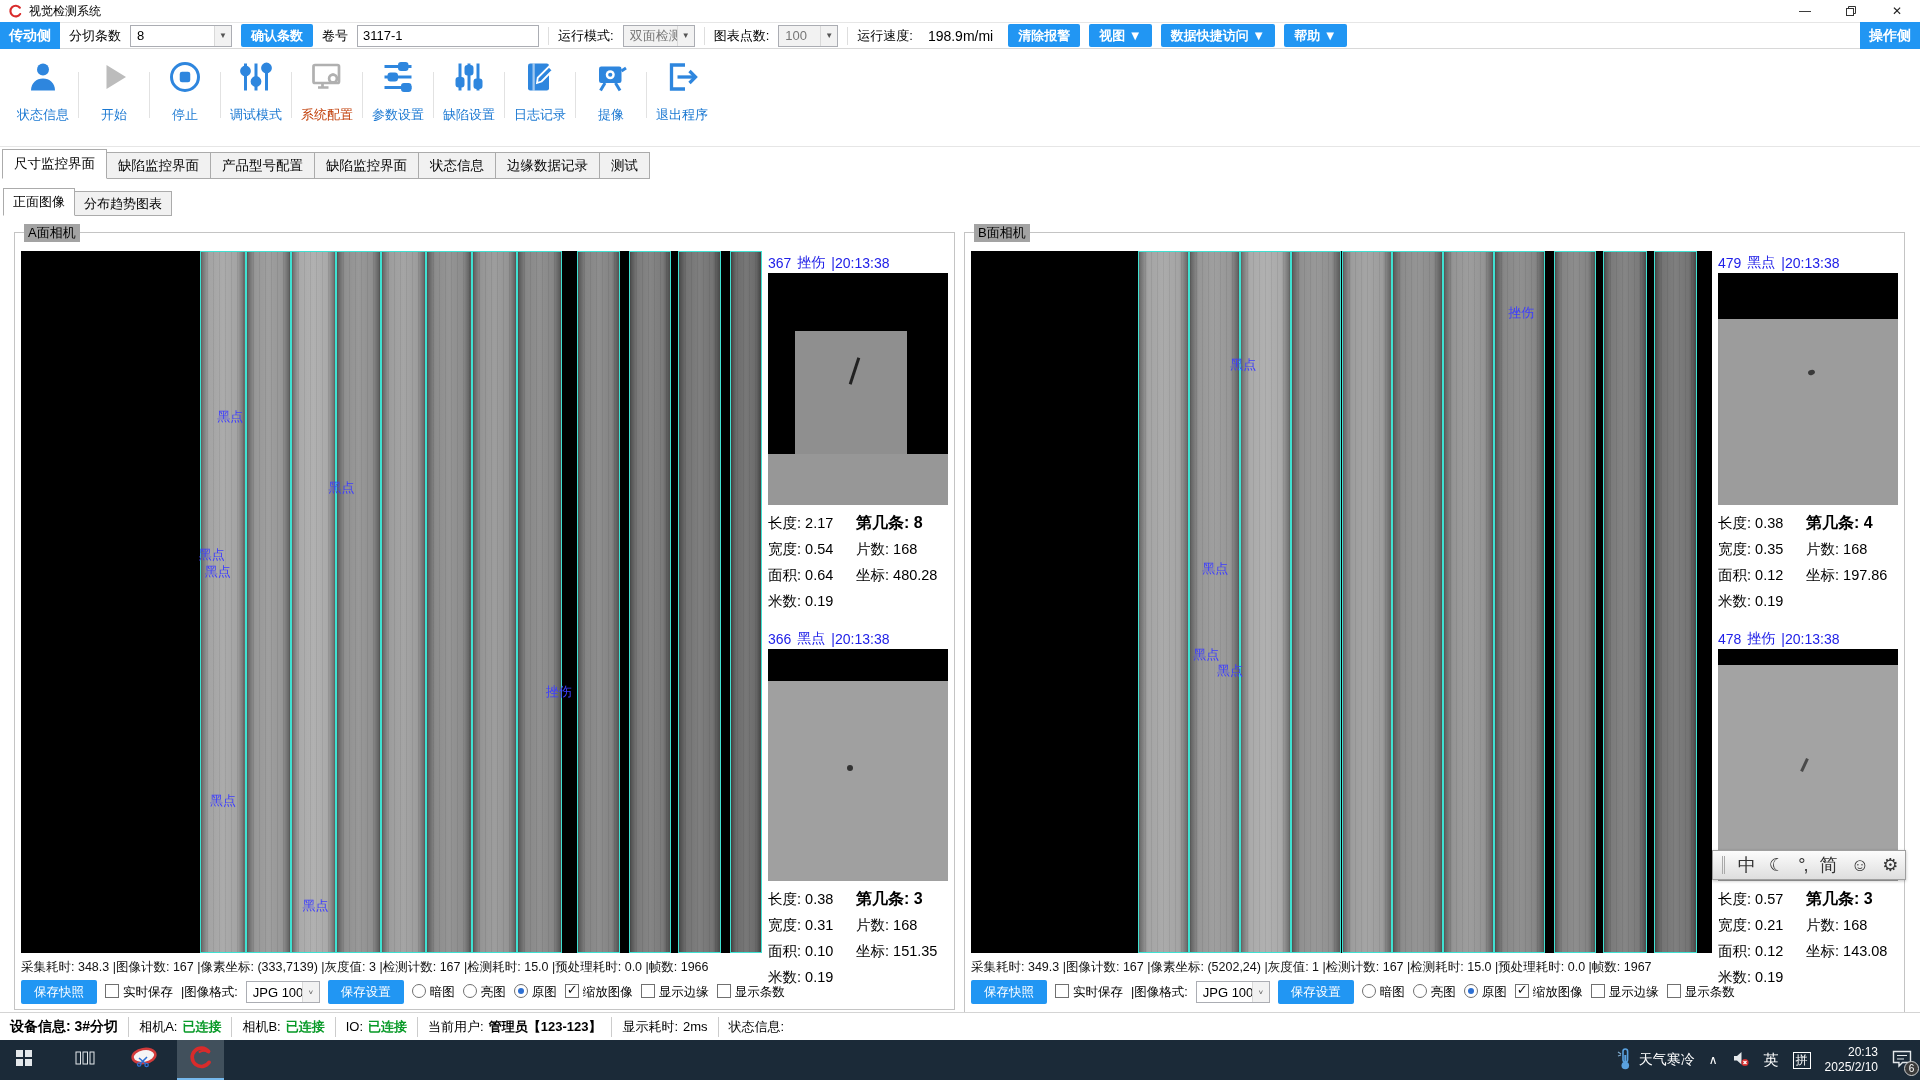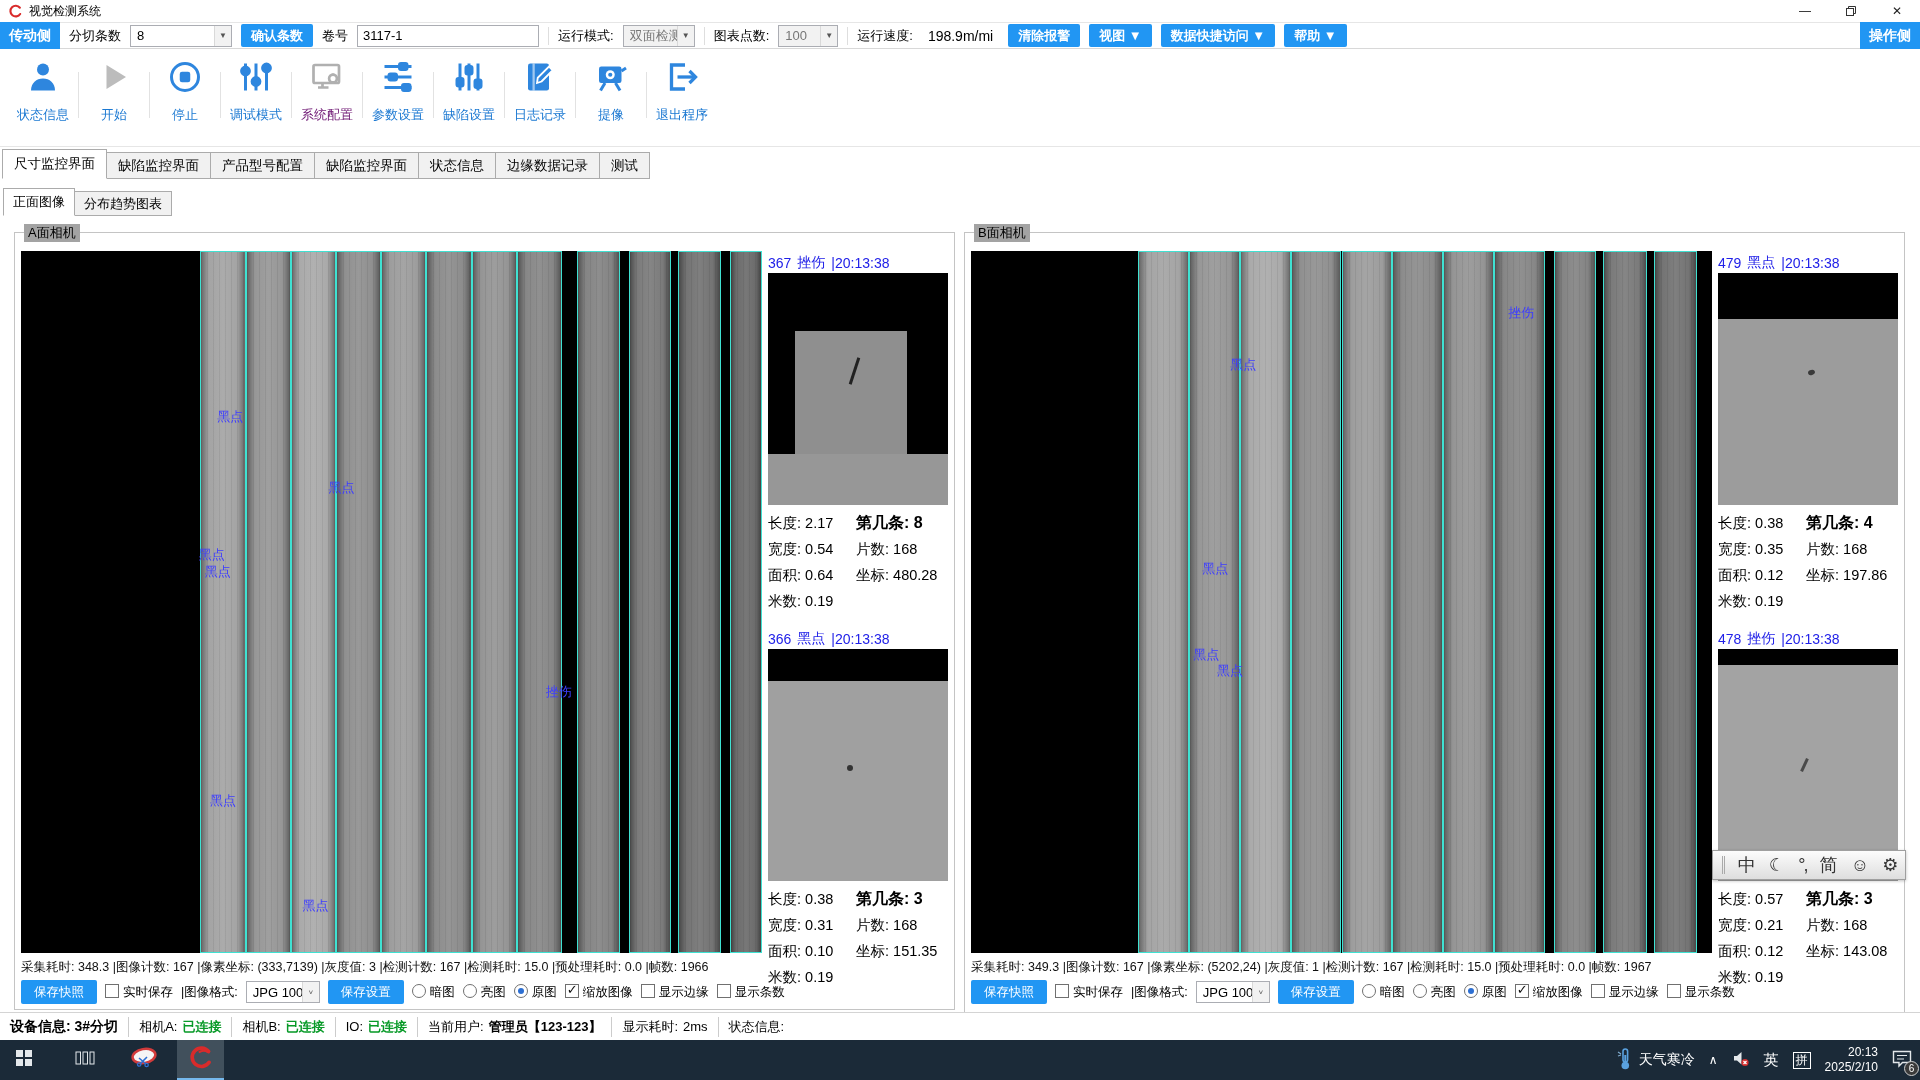--- a/index.html
+++ b/index.html
@@ -20,21 +20,21 @@
 .combo .arr{width:17px;height:100%;display:flex;align-items:center;justify-content:center;font-size:8px;color:#555;border-left:1px solid #d9d9d9;background:#f2f2f2}
 .combo.gray{background:#f2f2f2}
 .combo.gray .val{color:#777}
 .tinput{height:22px;border:1px solid #abadb3;font-size:13px;padding:0 5px;font-family:inherit}
 .speedbox{height:22px;background:#fff;display:flex;align-items:center;padding:12px 6px;font-size:14px}
 .vsep{width:1px;height:18px;background:#dedede}
 
 .iconbar{position:absolute;top:50px;left:0;width:100%;height:97px;background:#fff;border-bottom:1px solid #e6e6e6;display:flex;align-items:flex-start;padding-left:8px}
 .ibtn{min-width:70px;padding:9px 8px 0 8px;height:94px;display:flex;flex-direction:column;align-items:center;gap:7px;cursor:default}
 .ilabel{font-size:13px;color:#1a78d2;white-space:nowrap}
-.ibtn.disabled .ilabel{color:#701a75}
+.ibtn.disabled .ilabel{color:#c2410c}
 .isep{width:1px;height:46px;background:#e2e2e2;margin-top:22px}
 
 .maintabs{position:absolute;top:149px;left:2px;display:flex;align-items:flex-end}
 .mtab{height:27px;padding:0 11px;font-size:13.5px;display:flex;align-items:center;border:1px solid #ababab;background:#f1f1f1;margin-right:-1px;white-space:nowrap}
 .mtab.active{background:#fff;height:30px;border-bottom:1px solid #fff;position:relative;z-index:2}
 .subtabs{position:absolute;top:188px;left:3px;display:flex;align-items:flex-end}
 .stab{height:25px;padding:0 9px;font-size:13px;display:flex;align-items:center;border:1px solid #ababab;background:#f1f1f1;margin-right:-1px;white-space:nowrap}
 .stab.active{background:#fff;height:28px;border-bottom:1px solid #fff;position:relative;z-index:2}
 
 .group{position:absolute;border:1px solid #c4c4c4;background:#fff}

